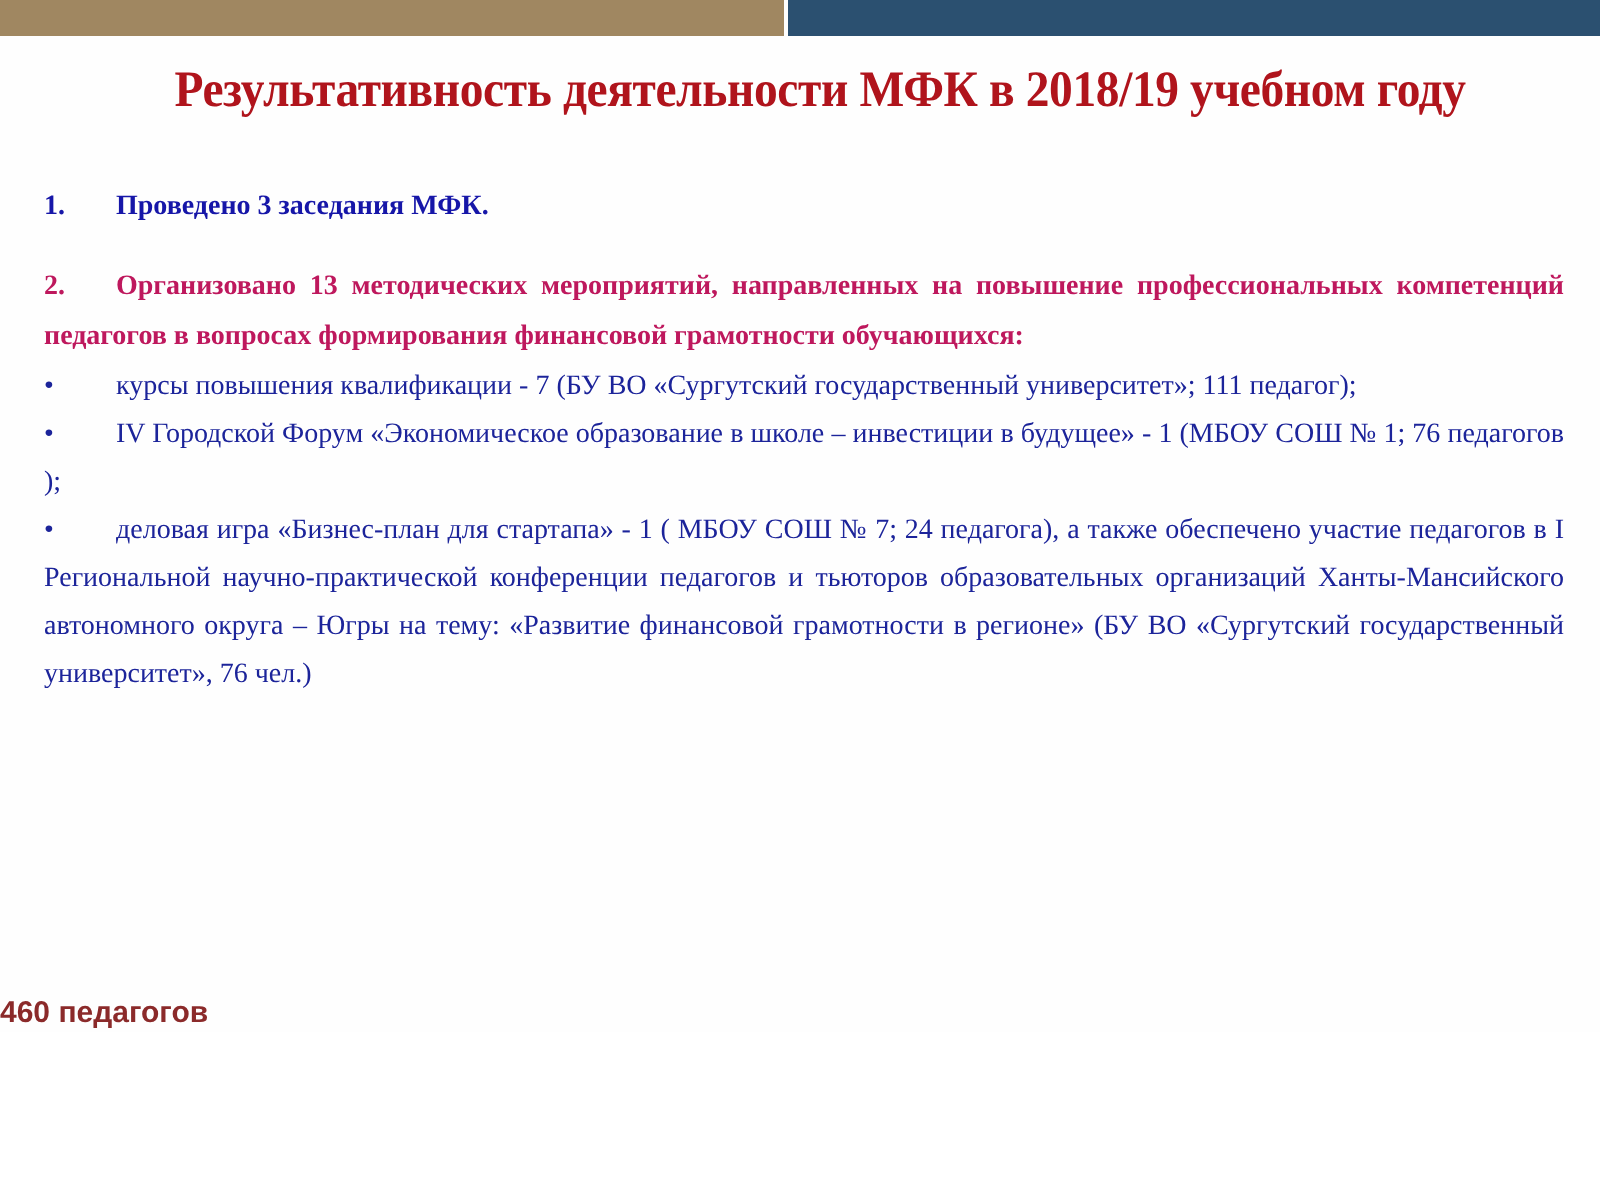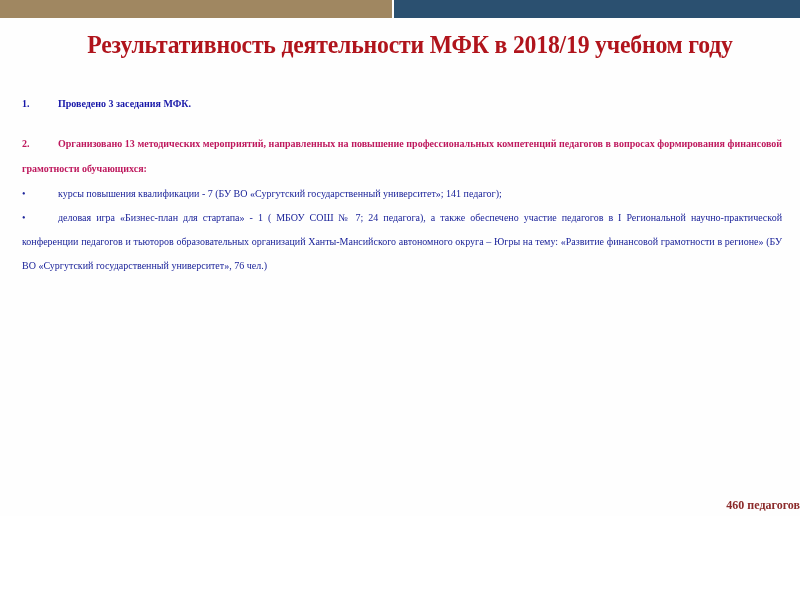--- a/index.html
+++ b/index.html
@@ -43,21 +43,21 @@
       letter-spacing: -0.2px;
       transform: scaleX(0.93);
       transform-origin: 410px 0;
       white-space: nowrap;
     }
     .content {
       position: absolute;
       left: 22px; top: 92px;
       width: 760px;
       font-family: "Liberation Serif", serif;
-      font-size: 10px;
+      font-size: 14px;
       line-height: 24px;
       color: #1c249a;
     }
     .item1 {
       font-weight: bold;
       color: #1616a8;
       margin: 0;
       white-space: nowrap;
     }
     .item1 .num {
@@ -86,24 +86,24 @@
       margin: 0;
     }
     .bullet-dot {
       display: inline-block;
       width: 36px;
     }
     .total {
       position: absolute;
       left: 0; top: 498px;
       width: 800px;
-      text-align: right;
-      font-family: Liberation Serif, serif;
+      text-align: left;
+      font-family: Liberation Sans, sans-serif;
       font-weight: bold;
-      font-size: 12px;
+      font-size: 15px;
       color: #8b2a2a;
     }
   </style>
 </head>
 <body>
 
 <div class="slide">
   <div class="bar-left"></div>
   <div class="bar-right"></div>
 
@@ -111,21 +111,24 @@
 
   <div class="content">
     <p class="item1">
       <span class="num">1.</span><span>Проведено 3 заседания МФК.</span>
     </p>
     <p class="item2">
       <span class="num">2.</span><span>Организовано 13 методических мероприятий, направленных на повышение профессиональных компетенций педагогов в вопросах формирования финансовой грамотности обучающихся:</span>
     </p>
     <ul class="bullets">
       <li>
-        <span class="bullet-dot">•</span><span>курсы повышения квалификации  -  7 (БУ ВО «Сургутский государственный университет»; 141 педагог);</span>
+        <span class="bullet-dot">•</span><span>курсы повышения квалификации  -  7 (БУ ВО «Сургутский государственный университет»; 111 педагог);</span>
+      </li>
+      <li>
+        <span class="bullet-dot">•</span><span>IV Городской Форум «Экономическое образование в школе – инвестиции в будущее»    - 1 (МБОУ СОШ № 1; 76  педагогов );</span>
       </li>
       <li>
         <span class="bullet-dot">•</span><span>деловая игра «Бизнес-план для стартапа» - 1 ( МБОУ СОШ № 7; 24 педагога), а также обеспечено участие  педагогов в I Региональной научно-практической конференции педагогов и тьюторов образовательных организаций Ханты-Мансийского автономного округа – Югры на тему: «Развитие финансовой грамотности в регионе» (БУ ВО «Сургутский государственный университет»,  76 чел.)</span>
       </li>
     </ul>
   </div>
 
   <div class="total">460 педагогов</div>
 </div>
 

